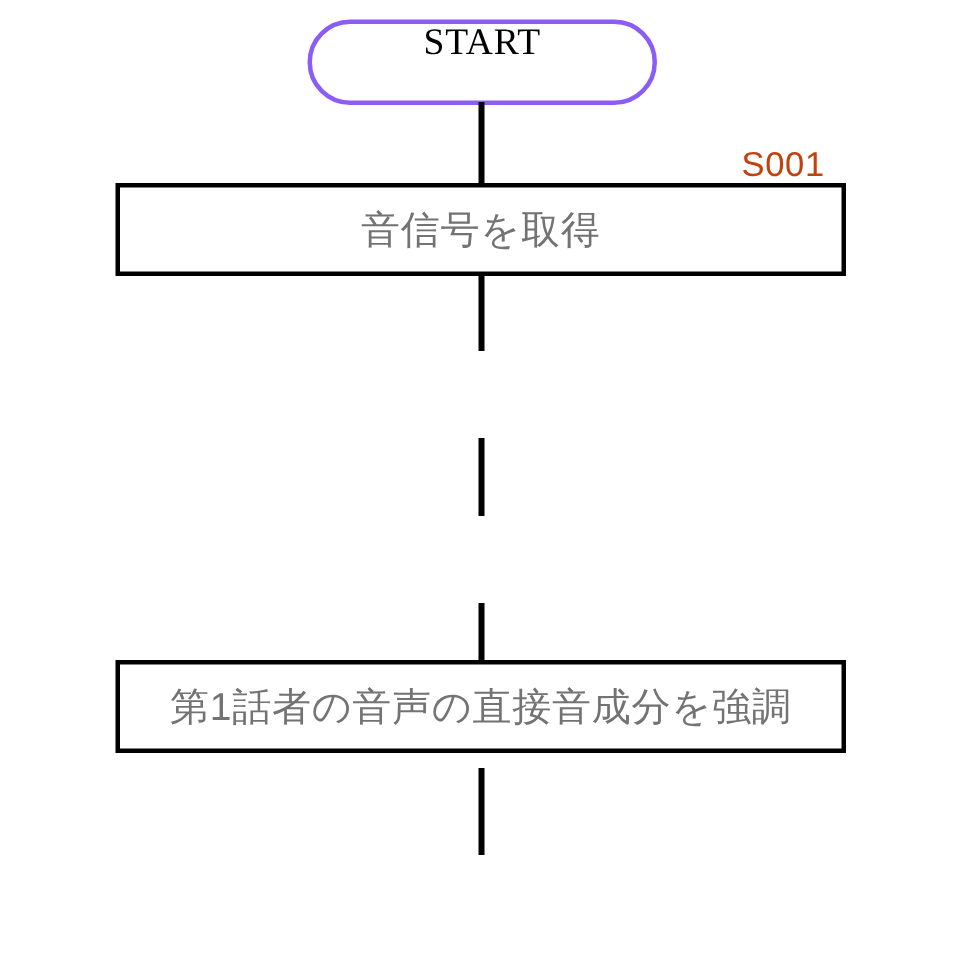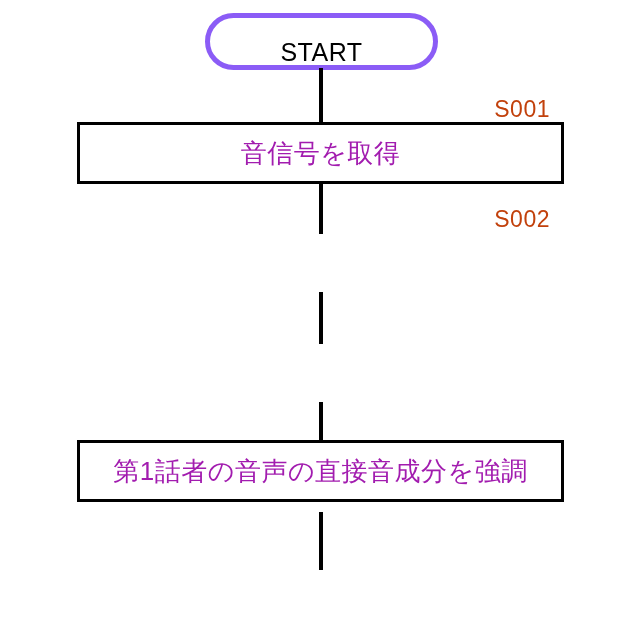--- a/index.html
+++ b/index.html
@@ -18,26 +18,27 @@
     -webkit-font-smoothing: antialiased;
   }
 
   
   .terminator {
     position: absolute;
     left: 205px;
     width: 233px;
     height: 57px;
     box-sizing: border-box;
-    border: 5px solid #8b5cf6;
+    border: 3px solid #8b5cf6;
     border-radius: 29px;
     background: #ffffff;
     display: flex;
-    align-items: flex-end;
+    align-items: flex-start;
     justify-content: center;
+    font-family: Liberation Serif, serif;
   }
   .terminator .term-label {
     font-size: 25px;
     letter-spacing: 0.5px;
     color: #000000;
     line-height: 1;
     white-space: nowrap;
   }
   #terminator-start { top: 13px; }
   #terminator-end   { top: 568px; }
@@ -50,21 +51,21 @@
     height: 62px;
     box-sizing: border-box;
     border: 3px solid #000000;
     background: #ffffff;
     display: flex;
     align-items: center;
     justify-content: center;
   }
   .process-box .box-label {
     font-size: 26px;
-    color: #a21caf;
+    color: #737373;
     line-height: 1;
     white-space: nowrap;
     letter-spacing: 0.5px;
   }
 
   
   .step-tag {
     position: absolute;
     width: 487px;
     left: 63px;
@@ -95,21 +96,20 @@
 
   <div class="connector" style="top:68px; height:56px;"></div>
 
   <div class="step-tag" style="top:98px;">S001</div>
   <div class="process-box" style="top:122px;">
     <span class="box-label">音信号を取得</span>
   </div>
 
   <div class="connector" style="top:182px; height:52px;"></div>
 
-  <div class="step-tag" style="top:208px;">S002</div>
 
   <div class="connector" style="top:292px; height:52px;"></div>
 
 
   <div class="connector" style="top:402px; height:52px;"></div>
 
   <div class="process-box" style="top:440px;">
     <span class="box-label">第1話者の音声の直接音成分を強調</span>
   </div>
 

